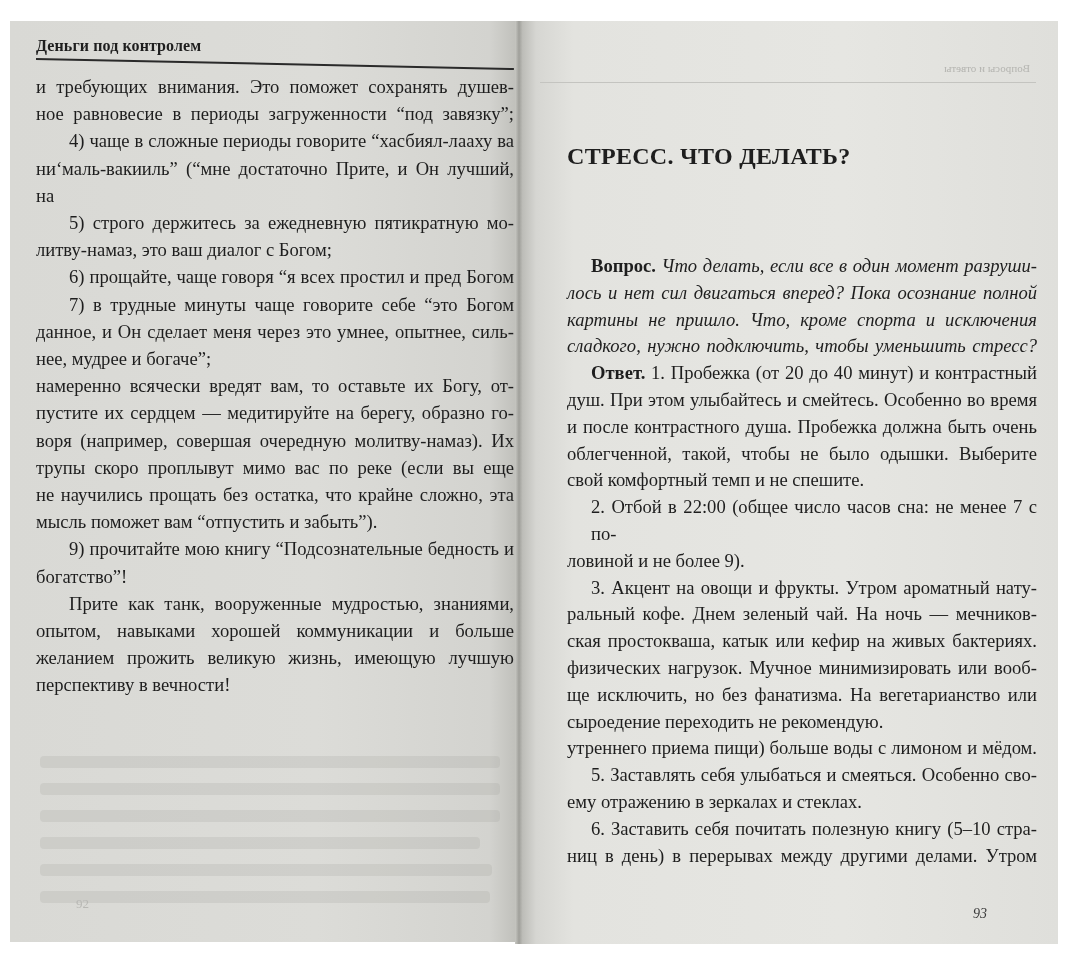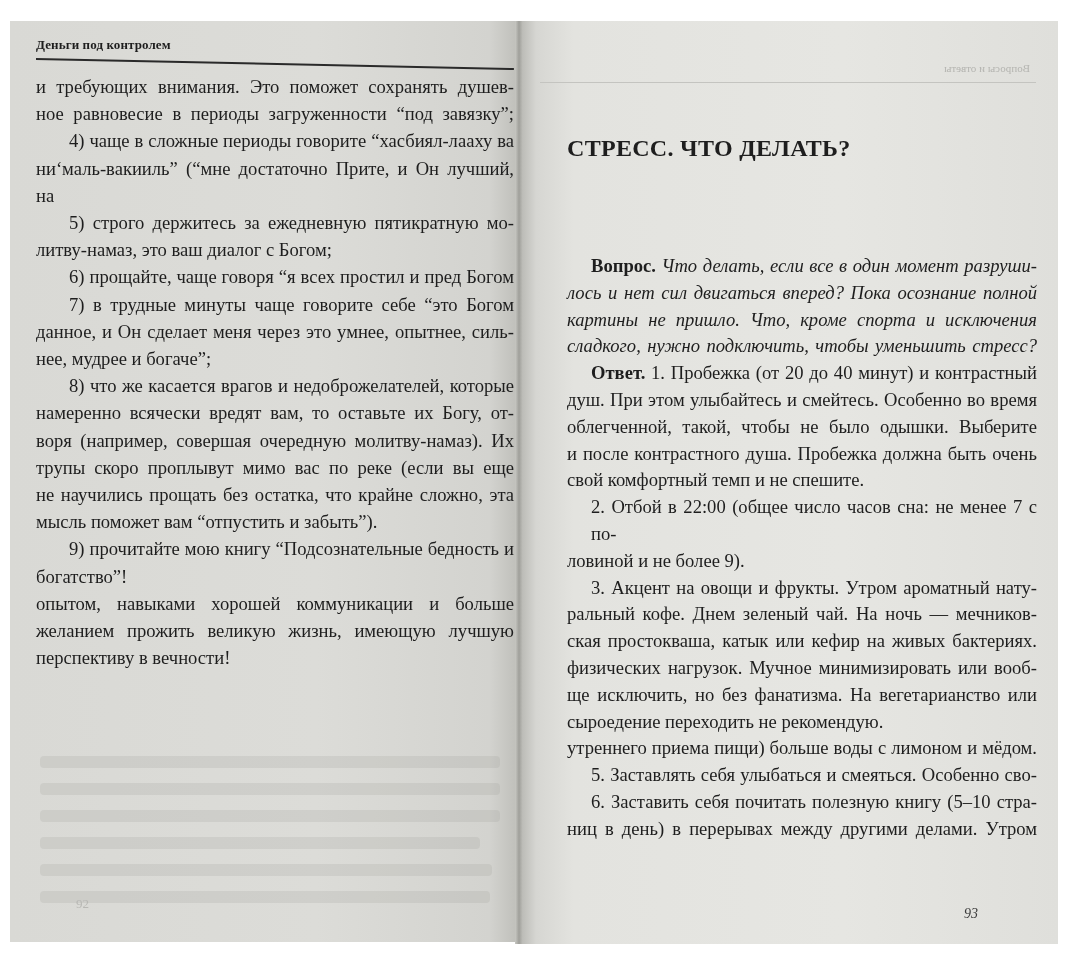--- a/index.html
+++ b/index.html
@@ -16,21 +16,21 @@
   }
   .page-right {
     left: 520px; top: 21px; width: 538px; height: 923px;
     background: linear-gradient(90deg, #b8b8b3 0%, #d6d6d2 3%, #e3e3df 10%, #e6e6e2 60%, #dfdfdb 100%);
   }
   .spine {
     position: absolute; left: 515px; top: 21px; width: 8px; height: 923px;
     background: linear-gradient(90deg, #c8c8c3, #9f9f9a 50%, #c0c0bb);
   }
   .running-head {
-    position: absolute; left: 26px; top: 16px; font-size: 13px; font-weight: bold; letter-spacing: 0.1px; text-align: center;
+    position: absolute; left: 26px; top: 16px; font-size: 16px; font-weight: bold; letter-spacing: 0.1px; text-align: center;
   }
   .head-rule {
     position: absolute; left: 26px; top: 37px; width: 478px; height: 1.5px; background: #2a2a2a;
     transform: rotate(1.2deg); transform-origin: left center;
   }
   .ghost-head {
     position: absolute; right: 28px; top: 41px; font-size: 11px; color: #b4b4b0; transform: scaleX(-1);
   }
   .ghost-rule {
     position: absolute; left: 20px; right: 22px; top: 61px; height: 1px; background: #c4c4c0;
@@ -39,26 +39,26 @@
     position: absolute; left: 26px; top: 52px; width: 478px; font-size: 18.6px; line-height: 27.2px;
   }
   .text-right {
     position: absolute; left: 47px; top: 232px; width: 470px; font-size: 18.6px; line-height: 26.8px;
   }
   .line { white-space: nowrap; display: block; }
   .j { text-align: justify; text-align-last: justify; white-space: normal; }
   .ind { padding-left: 33px; }
   .ind-r { padding-left: 24px; }
   .title {
-    position: absolute; left: 47px; top: 114px; font-size: 24px; font-weight: bold; letter-spacing: 0.3px;
+    position: absolute; left: 47px; top: 122px; font-size: 24px; font-weight: bold; letter-spacing: 0.3px;
   }
   .b { font-weight: bold; }
   .it { font-style: italic; }
   .pgnum-left { position: absolute; left: 66px; bottom: 30px; font-size: 13px; color: #b8b8b4; }
-  .pgnum-right { position: absolute; right: 80px; bottom: 22px; font-size: 14px; font-style: italic; color: #3a3a3a; margin-left: 48px; }
+  .pgnum-right { position: absolute; right: 71px; bottom: 22px; font-size: 14px; font-style: italic; color: #3a3a3a; margin-left: 48px; }
   .bleed {
     position: absolute; left: 30px; width: 460px; height: 12px; background: rgba(150,150,146,0.18); border-radius: 4px;
   }
 </style>
 </head>
 <body>
 
 <div class="page page-left">
   <div class="running-head">Деньги под контролем</div>
   <div class="head-rule"></div>
@@ -66,28 +66,29 @@
       <span class="line j">и требующих внимания. Это поможет сохранять душев-</span>
       <span class="line j">ное равновесие в периоды загруженности “под завязку”;</span>
       <span class="line j ind">4) чаще в сложные периоды говорите “хасбиял-лааху ва</span>
       <span class="line j">ни‘маль-вакииль” (“мне достаточно Прите, и Он лучший, на</span>
       <span class="line j ind">5) строго держитесь за ежедневную пятикратную мо-</span>
       <span class="line">литву-намаз, это ваш диалог с Богом;</span>
       <span class="line j ind">6) прощайте, чаще говоря “я всех простил и пред Богом</span>
       <span class="line j ind">7) в трудные минуты чаще говорите себе “это Богом</span>
       <span class="line j">данное, и Он сделает меня через это умнее, опытнее, силь-</span>
       <span class="line">нее, мудрее и богаче”;</span>
-      <span class="line j ind">8) что же касается врагов и недоброжелателей, которые</span>
       <span class="line j">намеренно всячески вредят вам, то оставьте их Богу, от-</span>
+      <span class="line j">пустите их сердцем — медитируйте на берегу, образно го-</span>
       <span class="line j">воря (например, совершая очередную молитву-намаз). Их</span>
       <span class="line j">трупы скоро проплывут мимо вас по реке (если вы еще</span>
       <span class="line j">не научились прощать без остатка, что крайне сложно, эта</span>
       <span class="line">мысль поможет вам “отпустить и забыть”).</span>
       <span class="line j ind">9) прочитайте мою книгу “Подсознательные бедность и</span>
       <span class="line">богатство”!</span>
+      <span class="line j ind">Прите как танк, вооруженные мудростью, знаниями,</span>
       <span class="line j">опытом, навыками хорошей коммуникации и больше</span>
       <span class="line j">желанием прожить великую жизнь, имеющую лучшую</span>
       <span class="line">перспективу в вечности!</span>
     </div>
   <div class="bleed" style="top:735px"></div>
   <div class="bleed" style="top:762px"></div>
   <div class="bleed" style="top:789px"></div>
   <div class="bleed" style="top:816px;width:440px"></div>
   <div class="bleed" style="top:843px;width:452px"></div>
   <div class="bleed" style="top:870px;width:450px"></div>
@@ -98,32 +99,33 @@
   <div class="ghost-head">Вопросы и ответы</div>
   <div class="ghost-rule"></div>
   <div class="title">СТРЕСС. ЧТО ДЕЛАТЬ?</div>
   <div class="text-right" id="right-text">
       <span class="line j ind-r"><span class="b">Вопрос. </span><span class="it">Что делать, если все в один момент разруши-</span></span>
       <span class="line j"><span class="it">лось и нет сил двигаться вперед? Пока осознание полной</span></span>
       <span class="line j"><span class="it">картины не пришло. Что, кроме спорта и исключения</span></span>
       <span class="line j"><span class="it">сладкого, нужно подключить, чтобы уменьшить стресс?</span></span>
       <span class="line j ind-r"><span class="b">Ответ. </span><span>1. Пробежка (от 20 до 40 минут) и контрастный</span></span>
       <span class="line j"><span>душ. При этом улыбайтесь и смейтесь. Особенно во время</span></span>
+      <span class="line j"><span>и после контрастного душа. Пробежка должна быть очень</span></span>
       <span class="line j"><span>облегченной, такой, чтобы не было одышки. Выберите</span></span>
-      <span class="line j"><span>и после контрастного душа. Пробежка должна быть очень</span></span>
       <span class="line"><span>свой комфортный темп и не спешите.</span></span>
       <span class="line j ind-r"><span>2. Отбой в 22:00 (общее число часов сна: не менее 7 с по-</span></span>
       <span class="line"><span>ловиной и не более 9).</span></span>
       <span class="line j ind-r"><span>3. Акцент на овощи и фрукты. Утром ароматный нату-</span></span>
       <span class="line j"><span>ральный кофе. Днем зеленый чай. На ночь — мечников-</span></span>
       <span class="line j"><span>ская простокваша, катык или кефир на живых бактериях.</span></span>
       <span class="line j"><span>физических нагрузок. Мучное минимизировать или вооб-</span></span>
       <span class="line j"><span>ще исключить, но без фанатизма. На вегетарианство или</span></span>
       <span class="line"><span>сыроедение переходить не рекомендую.</span></span>
       <span class="line j"><span>утреннего приема пищи) больше воды с лимоном и мёдом.</span></span>
       <span class="line j ind-r"><span>5. Заставлять себя улыбаться и смеяться. Особенно сво-</span></span>
+      <span class="line"><span>ему отражению в зеркалах и стеклах.</span></span>
       <span class="line j ind-r"><span>6. Заставить себя почитать полезную книгу (5–10 стра-</span></span>
       <span class="line j"><span>ниц в день) в перерывах между другими делами. Утром</span></span>
     </div>
   <div class="pgnum-right">93</div>
 </div>
 
 <div class="spine"></div>
 
 </body></html>

